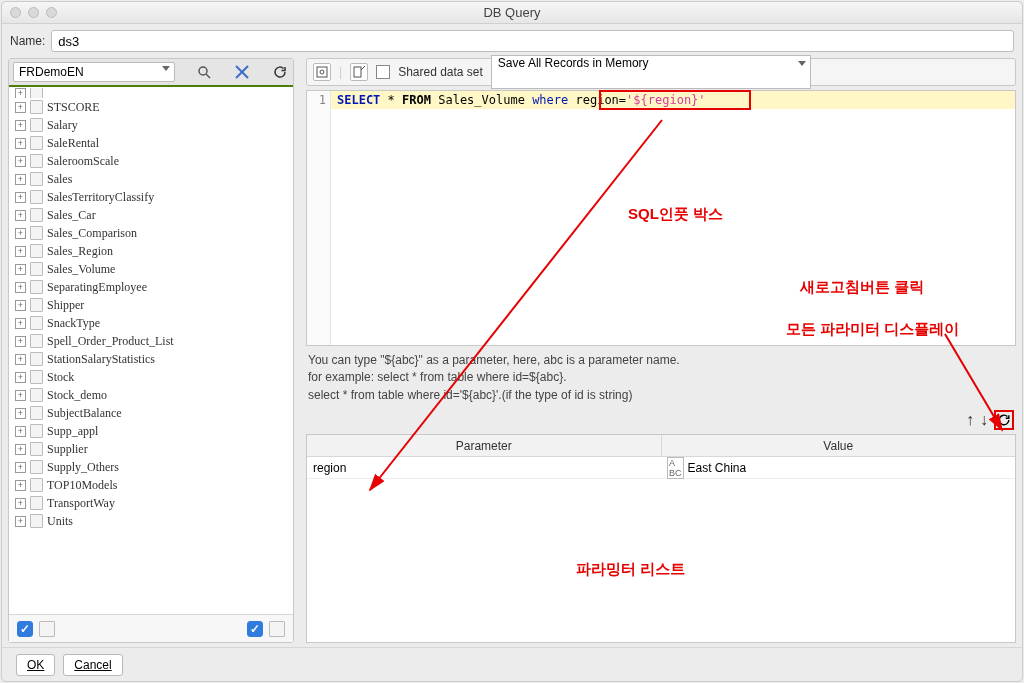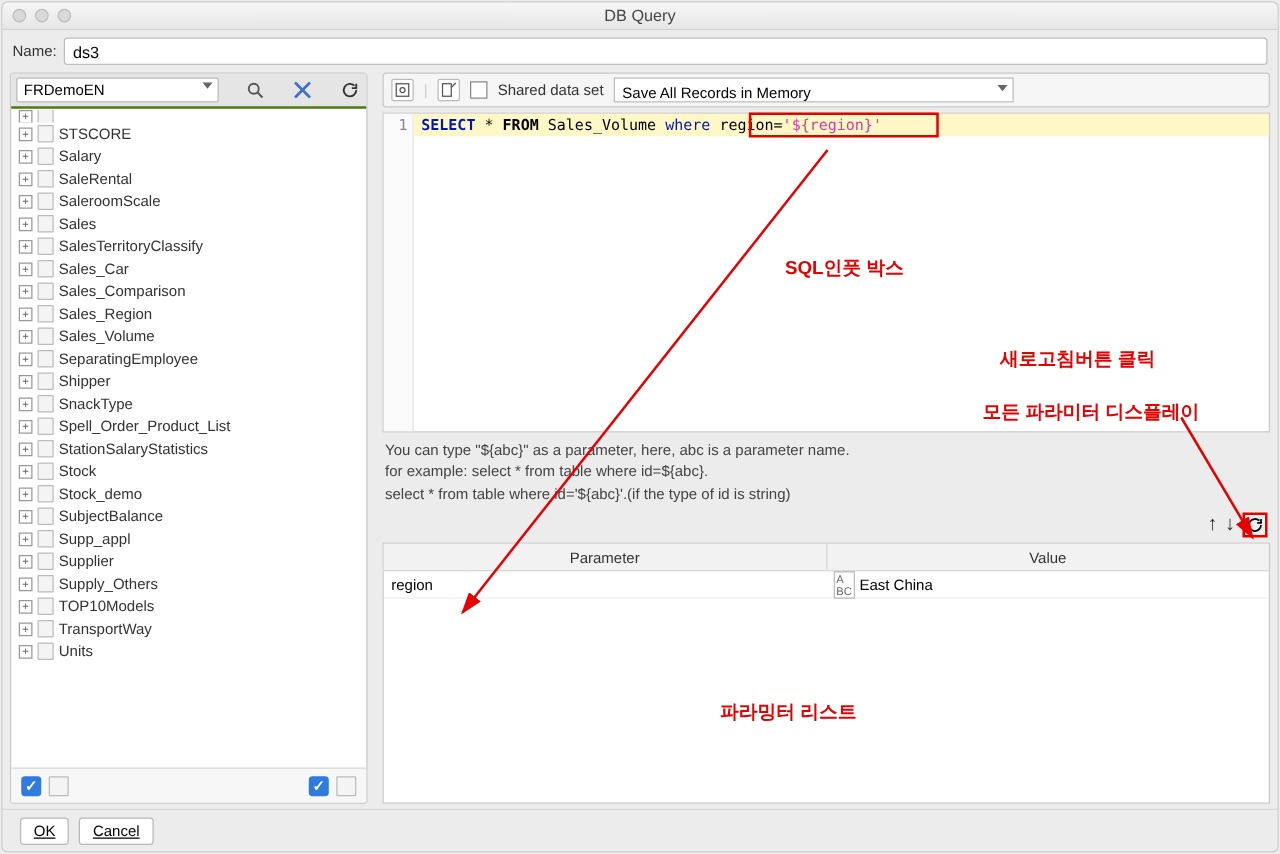--- a/index.html
+++ b/index.html
@@ -40,33 +40,33 @@
 .main { flex:1; display:flex; padding:0 6px 4px 6px; gap:4px; min-height:0; }
 .left { width:286px; display:flex; flex-direction:column; border:1px solid #c8c8c8; background:#fff; border-radius:3px; }
 .ds-header { display:flex; align-items:center; height:28px; border-bottom:2px solid #4d7c0f; padding:0 4px; gap:20px; background:#e5e5e5; }
 .ds-header .select { flex:1; height:20px; border:1px solid #bbb; background:#fff; border-radius:2px; display:flex; align-items:center; padding:0 5px; position:relative; }
 .ds-header .chev { position:absolute; right:4px; top:3px; border-left:4px solid transparent;border-right:4px solid transparent;border-top:5px solid #666; }
 .ds-header .ico { width:18px; height:18px; display:flex; align-items:center; justify-content:center; color:#555; cursor:pointer; }
 .tree { flex:1; overflow:auto; padding:1px 2px; }
 .tree-item { display:flex; align-items:center; height:18px; padding-left:4px; gap:4px; cursor:default; white-space:nowrap; }
 .tree-item .exp { width:11px; height:11px; border:1px solid #999; font-size:9px; line-height:9px; text-align:center; color:#666; }
 .tree-item .ficon { width:13px; height:14px; background:#f4f4f4; border:1px solid #bbb; border-radius:1px; position:relative; }
-.tree-item span.lbl { color:#333; }
+.tree-item span.lbl { color:#333;font-family:Liberation Serif, serif; }
 .left-footer { height:28px; border-top:1px solid #d8d8d8; display:flex; align-items:center; padding:0 8px; gap:6px; background:#f7f7f7; }
 .checkbox { width:16px; height:16px; border:1px solid #8a8a8a; border-radius:3px; display:inline-flex; align-items:center; justify-content:center; background:#fff; }
 .checkbox.checked { background:#2f7bde; border-color:#2f7bde; }
 .checkbox.checked::after { content:"✓"; color:#fff; font-size:12px; font-weight:bold; }
 .small-ico { width:16px; height:16px; border:1px solid #bbb; background:#f4f4f4; border-radius:1px; }
 .splitter { width:4px; background:transparent; cursor:col-resize; }
 .right { flex:1; display:flex; flex-direction:column; min-width:0; }
 .right-toolbar { height:28px; border:1px solid #c8c8c8; border-radius:3px; background:#f5f5f5; display:flex; align-items:center; padding:0 6px; gap:8px; }
 .right-toolbar .tb-ico { width:18px; height:18px; border:1px solid #bbb; background:#fff; border-radius:2px; display:flex; align-items:center; justify-content:center; color:#444; cursor:pointer; }
 .right-toolbar .checkbox-o { width:14px; height:14px; border:1px solid #888; background:#fff; }
 .right-toolbar .shared-lbl { color:#333; }
-.right-toolbar .save-select { flex:0 0 320px; height:20px; border:1px solid #bbb; background:#fff; padding:0 6px; display:flex; align-items:flex-end; position:relative; }
+.right-toolbar .save-select { flex:0 0 320px; height:34px; border:1px solid #bbb; background:#fff; padding:0 6px; display:flex; align-items:flex-start; position:relative; }
 .right-toolbar .save-select .chev { position:absolute; right:4px; top:5px; border-left:4px solid transparent;border-right:4px solid transparent;border-top:5px solid #666; }
 .sql-box { margin-top:4px; border:1px solid #c8c8c8; background:#fff; height:256px; display:flex; position:relative; }
 .gutter { width:24px; background:#fafafa; border-right:1px solid #e6e6e6; text-align:right; padding:2px 4px 0 0; color:#888; font-family:Menlo,monospace; font-size:12px; }
 .code { flex:1; font-family:Menlo,monospace; font-size:12px; position:relative; padding:0; }
 .code-line { background:#fff8c6; padding:2px 6px; white-space:pre; }
 .kw-sel { color:#0017b5; font-weight:bold;text-align:center; }
 .kw-from { color:#000000; font-weight:bold; }
 .kw-where { color:#0017b5; }
 .kw-str { color:#d93c9a; }
 .red-box { position:absolute; border:2px solid #e60000; pointer-events:none; }

